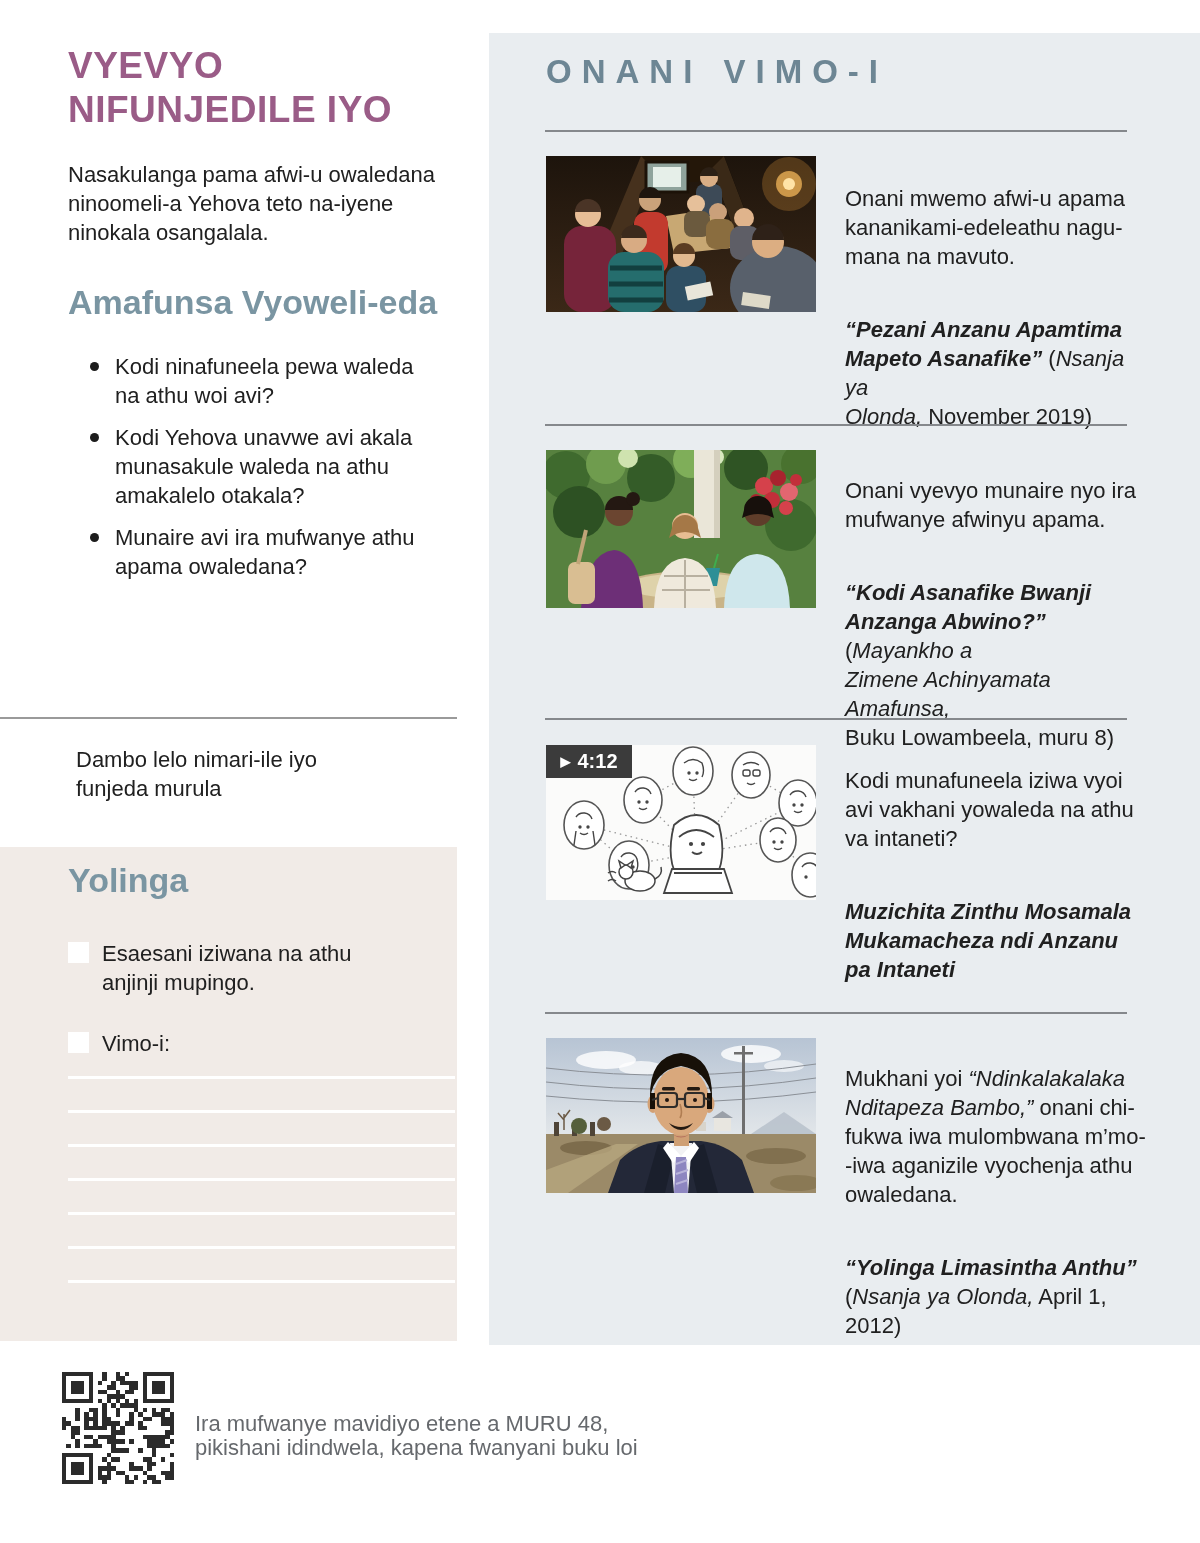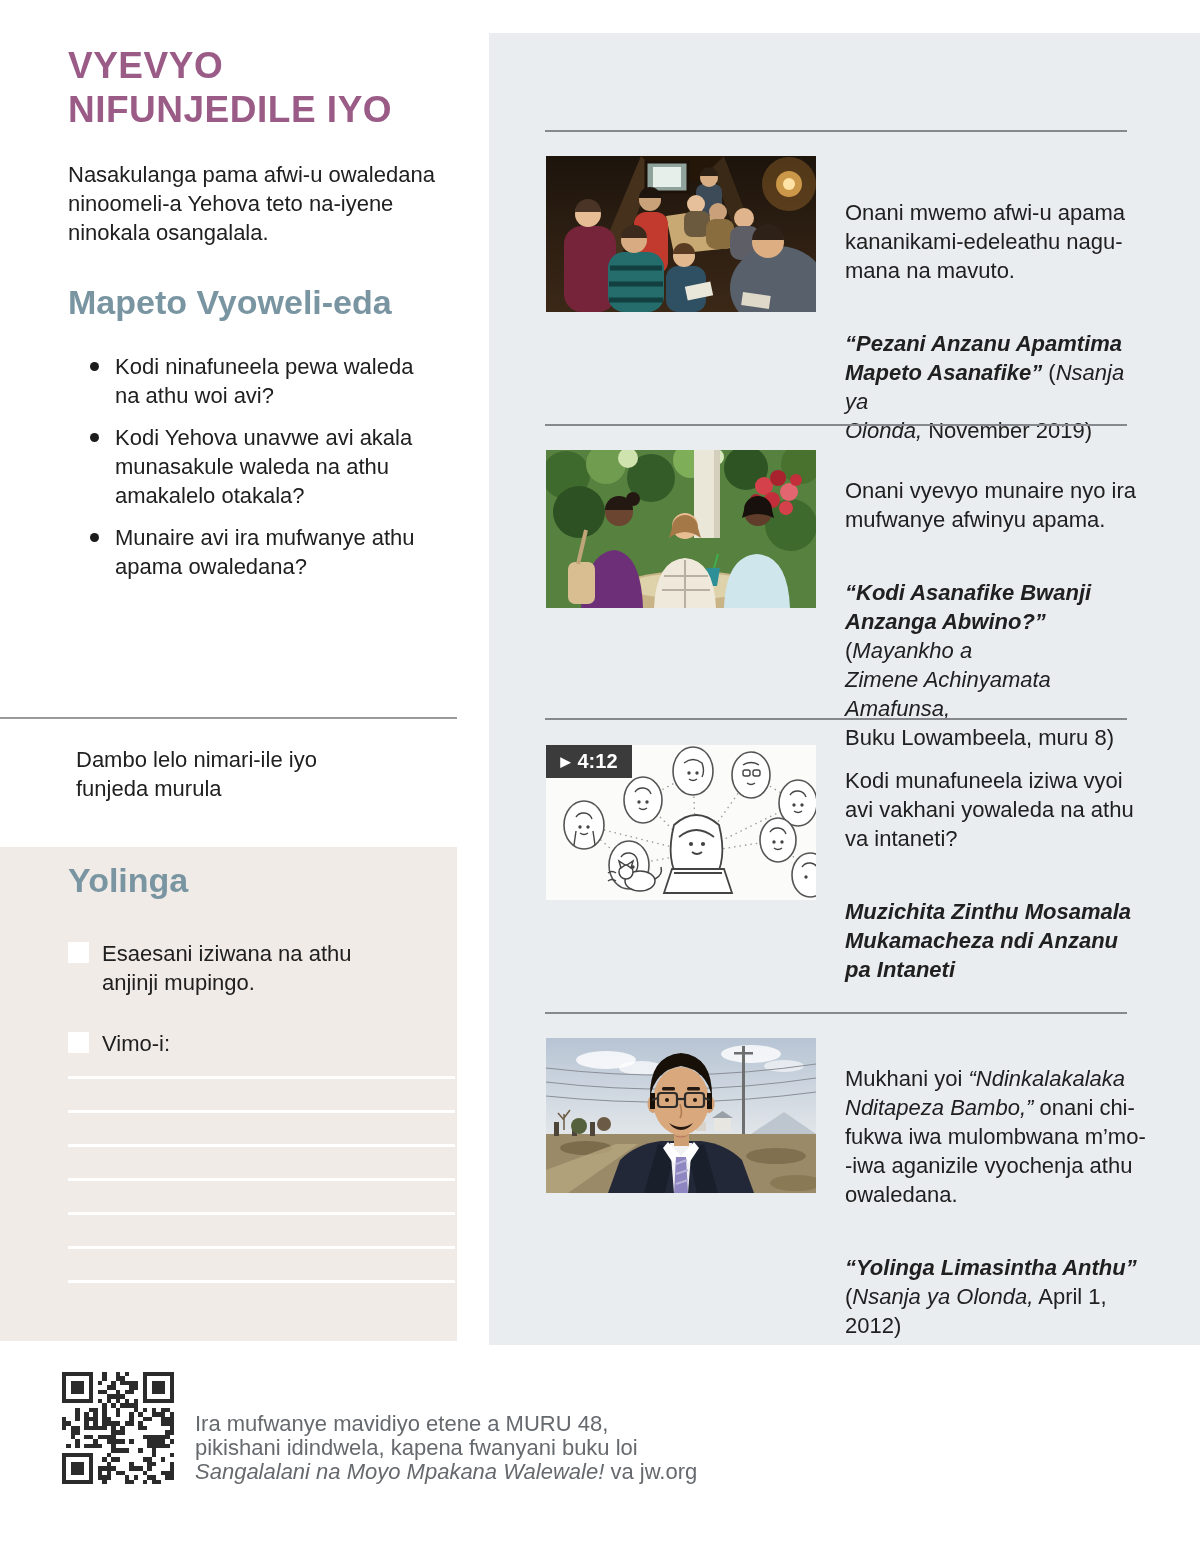--- a/index.html
+++ b/index.html
@@ -53,21 +53,21 @@
 </head>
 <body>
 
 <div class="page">
 
   <h1 class="h1 pre">VYEVYO
 NIFUNJEDILE IYO</h1>
   <p class="intro pre">Nasakulanga pama afwi-u owaledana
 ninoomeli-a Yehova teto na-iyene
 ninokala osangalala.</p>
-  <h2 class="h2-slate review-h">Mapeto Vyoweli-eda</h2>
+  <h2 class="h2-slate review-h">Amafunsa Vyoweli-eda</h2>
 
   <ul class="questions">
     <li><span class="dot"></span><span class="pre">Kodi ninafuneela pewa waleda
 na athu woi avi?</span></li>
     <li><span class="dot"></span><span class="pre">Kodi Yehova unavwe avi akala
 munasakule waleda na athu
 amakalelo otakala?</span></li>
     <li><span class="dot"></span><span class="pre">Munaire avi ira mufwanye athu
 apama owaledana?</span></li>
   </ul>
@@ -92,20 +92,21 @@
         <div class="wline" style="top: 263px;"></div>
         <div class="wline" style="top: 297px;"></div>
         <div class="wline" style="top: 331px;"></div>
         <div class="wline" style="top: 365px;"></div>
         <div class="wline" style="top: 399px;"></div>
         <div class="wline" style="top: 433px;"></div>
       </div>
   </div>
 
   <section class="panel">
+    <h2 class="panel-h">ONANI VIMO-I</h2>
 
     <div class="rule" style="top:97px"></div>
     <figure class="thumb" style="top:123px;height:156px;margin:0">
       <svg width="270" height="156" viewBox="0 0 270 156">
         <defs>
             <linearGradient id="g1" x1="0" y1="0" x2="0" y2="1">
           <stop offset="0" stop-color="#1d140c"></stop>
               <stop offset="1" stop-color="#3b2817"></stop>
             </linearGradient>
           </defs>
@@ -144,21 +145,21 @@
         <rect x="120" y="110" width="40" height="46" rx="12" fill="#2f4f63"></rect>
         <circle cx="138" cy="100" r="11" fill="#e2b98f"></circle>
           <path d="M127 98 a11 11 0 0 1 22 0" fill="#5a3c22"></path>
         <ellipse cx="232" cy="132" rx="48" ry="42" fill="#58606b"></ellipse>
         <circle cx="222" cy="86" r="16" fill="#dcae82"></circle>
           <path d="M206 84 a16 16 0 0 1 32 0" fill="#2e2118"></path>
         <rect x="140" y="128" width="26" height="14" fill="#e9e6da" transform="rotate(-12 153 135)"></rect>
         <rect x="196" y="138" width="28" height="13" fill="#ded9c8" transform="rotate(8 210 144)"></rect>
       </svg>
     </figure>
-    <div class="itext pre" style="top:136px">
+    <div class="itext pre" style="top:122px">
       <p class="lead"><span>Onani mwemo afwi-u apama
 kananikami-edeleathu nagu-
 mana na mavuto.</span><em></em><span></span></p>
       <p class="ref"><strong class="bi">“Pezani Anzanu Apamtima
 Mapeto Asanafike”</strong><span> (</span><em>Nsanja ya
 Olonda,</em><span> November 2019)</span></p>
     </div>
 
     <div class="rule" style="top:391px"></div>
     <figure class="thumb" style="top:417px;height:158px;margin:0">
@@ -676,16 +677,15 @@
         <rect x="9" y="24" width="1" height="1" fill="#2b2b2b"></rect>
         <rect x="14" y="24" width="1" height="1" fill="#2b2b2b"></rect>
         <rect x="15" y="24" width="1" height="1" fill="#2b2b2b"></rect>
         <rect x="18" y="24" width="1" height="1" fill="#2b2b2b"></rect>
         <rect x="20" y="24" width="1" height="1" fill="#2b2b2b"></rect>
         <rect x="21" y="24" width="1" height="1" fill="#2b2b2b"></rect>
       </svg></div>
   <div class="credits">
     <div>Ira mufwanye mavidiyo etene a MURU 48,</div>
     <div>pikishani idindwela, kapena fwanyani buku loi</div>
-    <div><em>Sangalalani na Moyo Mpakana Walewale!</em><span> va jw.org</span></div>
   </div>
 
 </div>
 
 </body></html>

